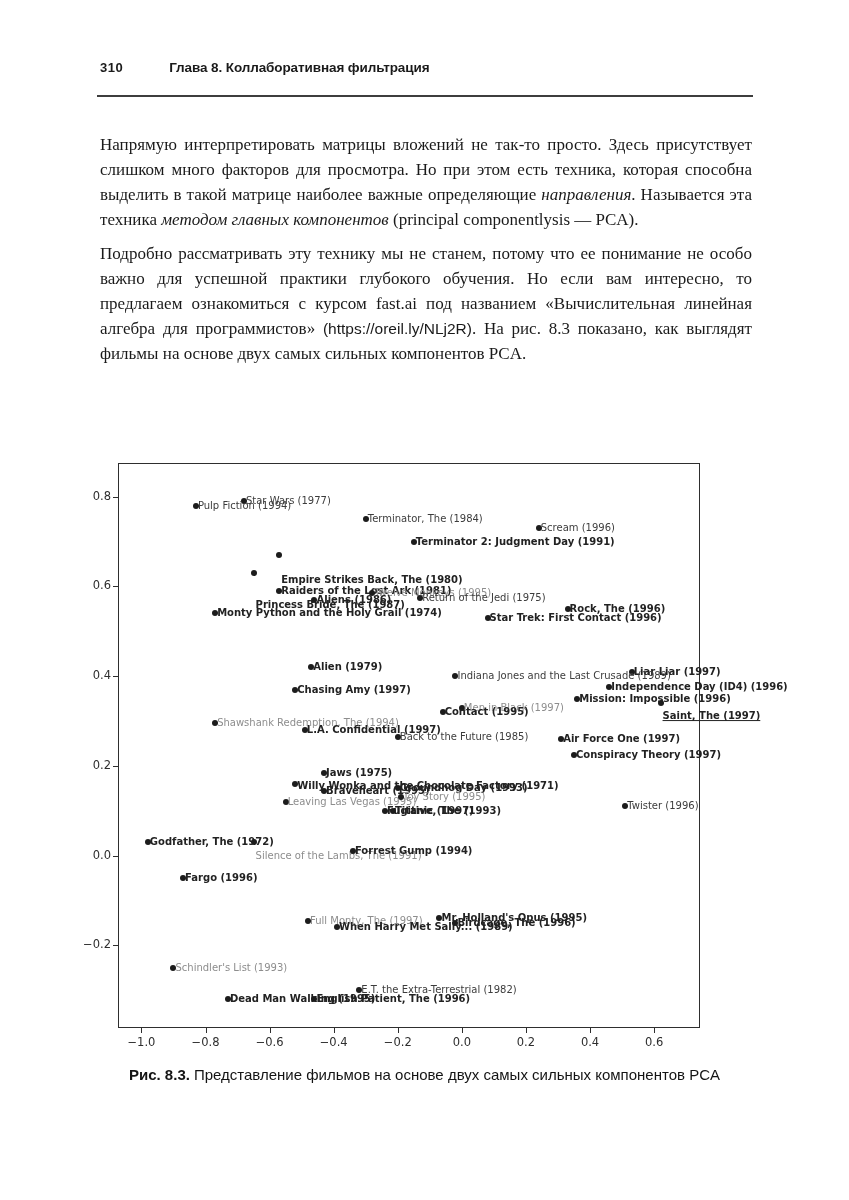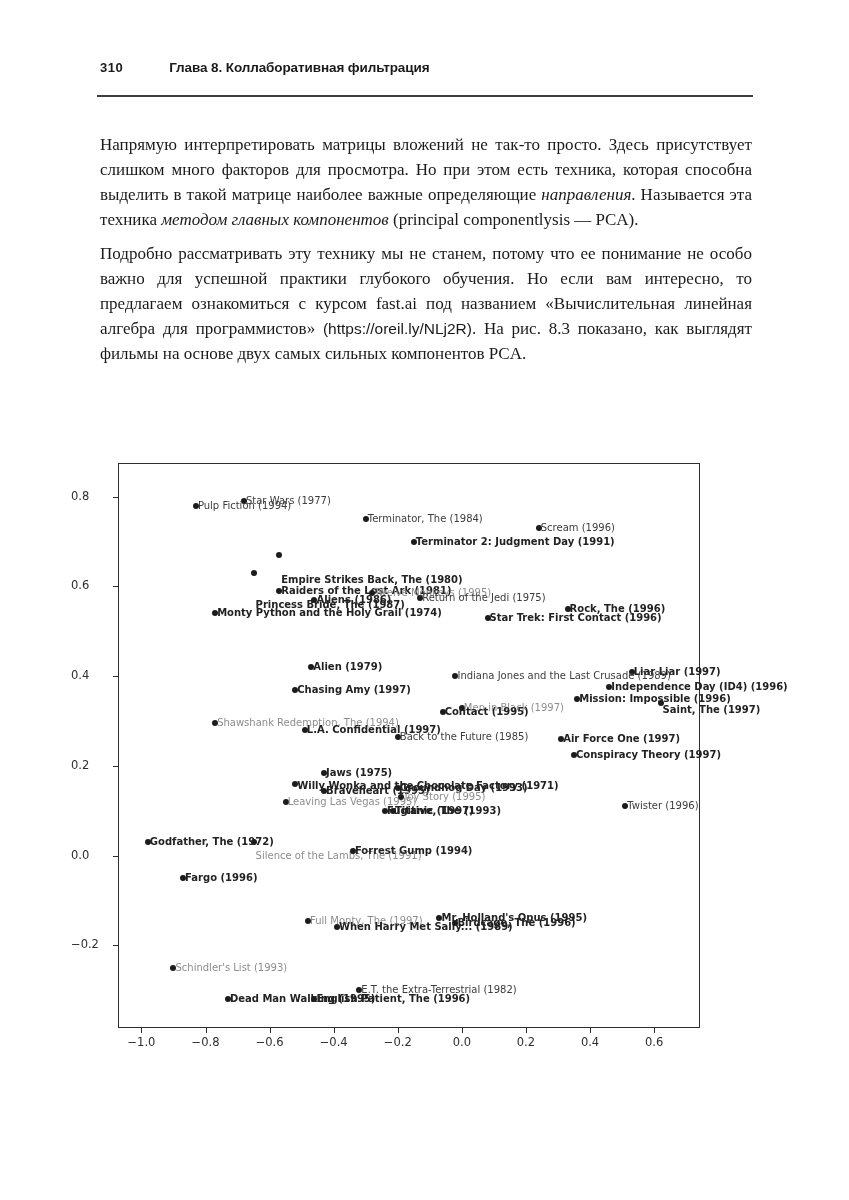--- a/index.html
+++ b/index.html
@@ -35,21 +35,21 @@
   }
   .movie-label.bold { font-weight:bold; color:#222222; }
   .movie-label.muted { color:#8d8d8d; }
   .tickmark-x { position:absolute; width:1px; height:5px; background:#2e2e2e; bottom:-6px; }
   .tickmark-y { position:absolute; width:5px; height:1px; background:#2e2e2e; left:-6px; }
   .ticklabel-x {
     position:absolute; top:571px; transform:translateX(-50%);
     font-family:"DejaVu Sans", sans-serif; font-size:11.5px; color:#2e2e2e;
   }
   .ticklabel-y {
-    position:absolute; right:588px; width:40px; transform:translateY(-55%);
+    position:absolute; right:588px; width:40px; text-align:right; transform:translateY(-55%);
     font-family:"DejaVu Sans", sans-serif; font-size:11.5px; color:#2e2e2e;
   }
 
   
   .caption {
     position:absolute; left:0; top:1066px; width:849px; text-align:center;
     font-family:"Liberation Sans", sans-serif; font-size:15px; color:#141414;
   }
   .cap-label { font-weight:bold; }
   .cap-text { margin-left:4px; }
@@ -134,21 +134,21 @@
       <div class="movie-label bold" style="left: 514.707px; top: 207.704px;">Liar Liar (1997)</div>
       <div class="movie-point" style="left: 336.464px; top: 212.19px;"></div>
       <div class="movie-label" style="left: 338.464px; top: 212.19px;">Indiana Jones and the Last Crusade (1989)</div>
       <div class="movie-point" style="left: 176.243px; top: 225.649px;"></div>
       <div class="movie-label bold" style="left: 178.243px; top: 225.649px;">Chasing Amy (1997)</div>
       <div class="movie-point" style="left: 490.276px; top: 223.406px;"></div>
       <div class="movie-label bold" style="left: 492.276px; top: 223.406px;">Independence Day (ID4) (1996)</div>
       <div class="movie-point" style="left: 458.232px; top: 234.621px;"></div>
       <div class="movie-label bold" style="left: 460.232px; top: 234.621px;">Mission: Impossible (1996)</div>
       <div class="movie-point" style="left: 541.547px; top: 239.107px;"></div>
-      <div class="movie-label bold" style="left: 543.547px; top: 246px;">Saint, The (1997)</div>
+      <div class="movie-label bold" style="left: 543.547px; top: 252px; text-decoration: underline;">Saint, The (1997)</div>
       <div class="movie-point" style="left: 342.873px; top: 243.593px;"></div>
       <div class="movie-label muted" style="left: 344.873px; top: 243.593px;">Men in Black (1997)</div>
       <div class="movie-point" style="left: 323.646px; top: 248.079px;"></div>
       <div class="movie-label bold" style="left: 325.646px; top: 248.079px;">Contact (1995)</div>
       <div class="movie-point" style="left: 96.1326px; top: 259.294px;"></div>
       <div class="movie-label muted" style="left: 98.1326px; top: 259.294px;">Shawshank Redemption, The (1994)</div>
       <div class="movie-point" style="left: 185.856px; top: 266.023px;"></div>
       <div class="movie-label bold" style="left: 187.856px; top: 266.023px;">L.A. Confidential (1997)</div>
       <div class="movie-point" style="left: 278.785px; top: 272.752px;"></div>
       <div class="movie-label" style="left: 280.785px; top: 272.752px;">Back to the Future (1985)</div>
@@ -193,13 +193,16 @@
       <div class="movie-point" style="left: 54.4751px; top: 503.784px;"></div>
       <div class="movie-label muted" style="left: 56.4751px; top: 503.784px;">Schindler's List (1993)</div>
       <div class="movie-point" style="left: 240.331px; top: 526.214px;"></div>
       <div class="movie-label" style="left: 242.331px; top: 526.214px;">E.T. the Extra-Terrestrial (1982)</div>
       <div class="movie-point" style="left: 108.95px; top: 535.186px;"></div>
       <div class="movie-label bold" style="left: 110.95px; top: 535.186px;">Dead Man Walking (1995)</div>
       <div class="movie-point" style="left: 195.47px; top: 535.186px;"></div>
       <div class="movie-label bold" style="left: 197.47px; top: 535.186px;">English Patient, The (1996)</div>
     </div>
 
+  <div class="caption">
+    <span class="cap-label">Рис. 8.3.</span><span class="cap-text">Представление фильмов на основе двух самых сильных компонентов PCA</span>
+  </div>
 </div>
 
 </body></html>

